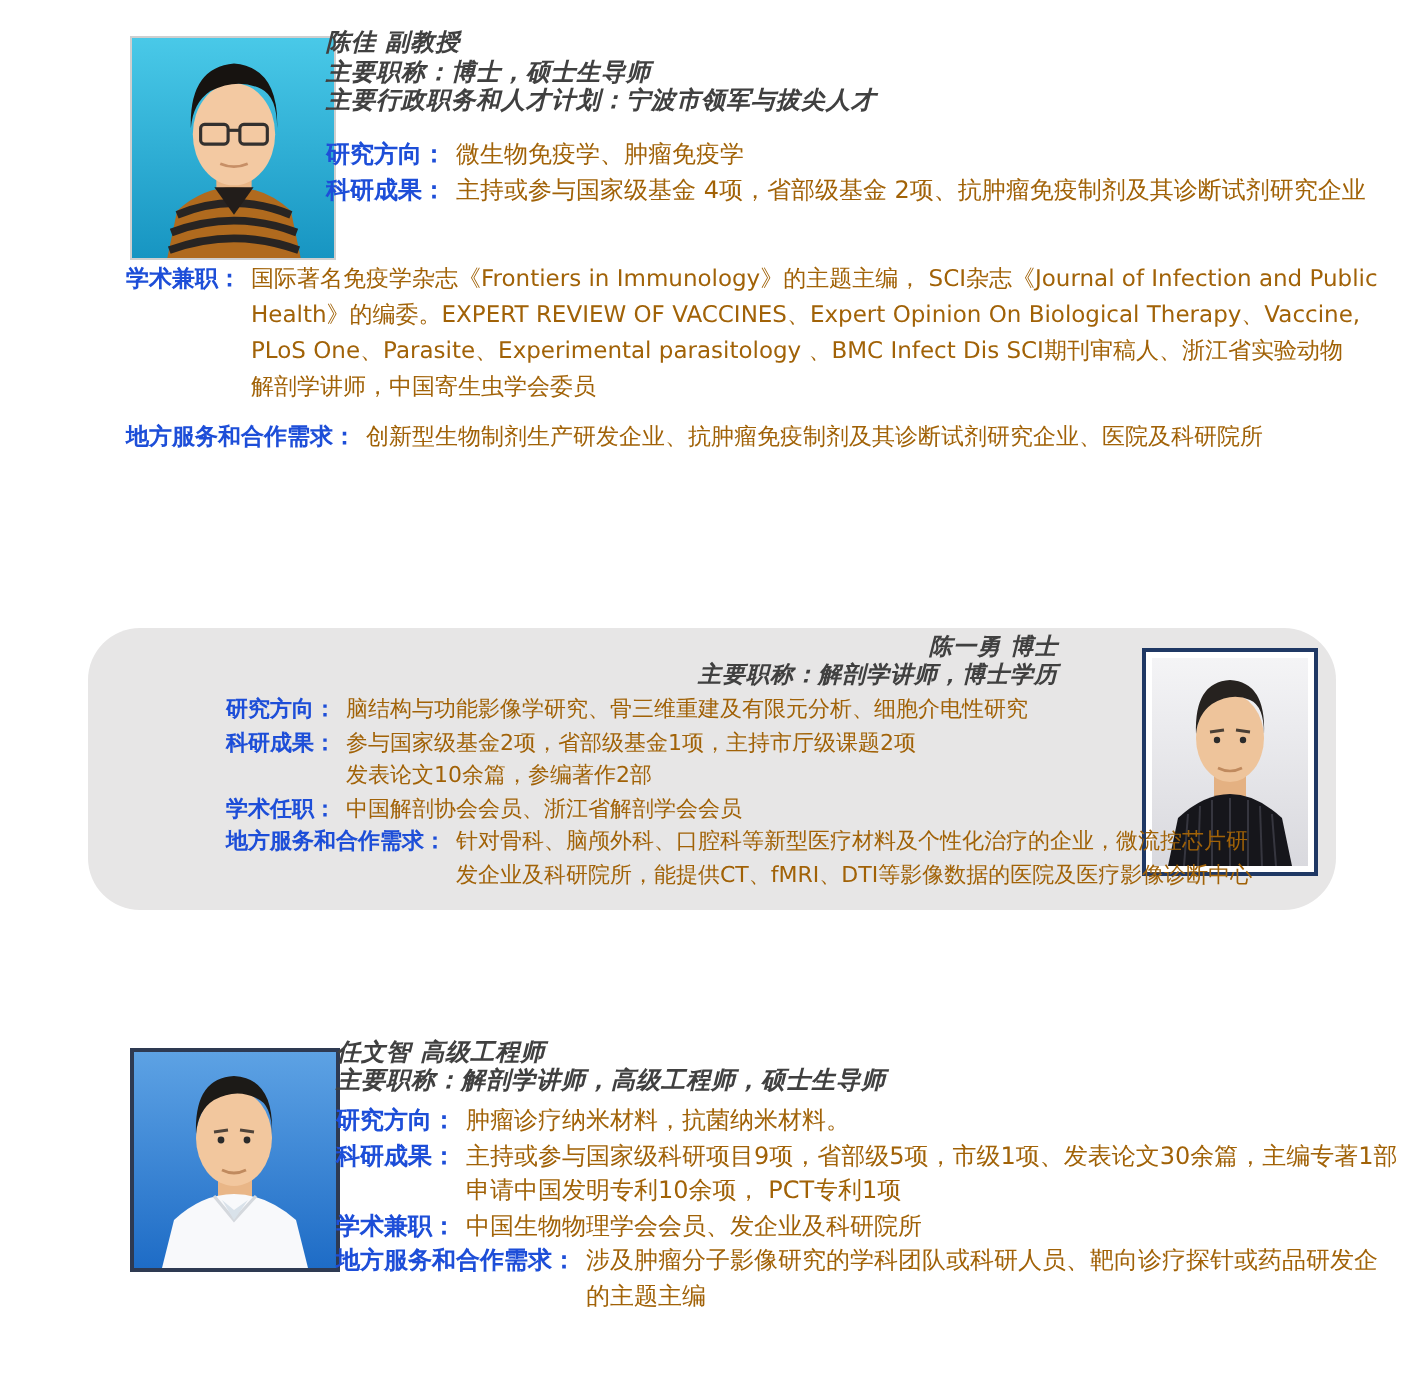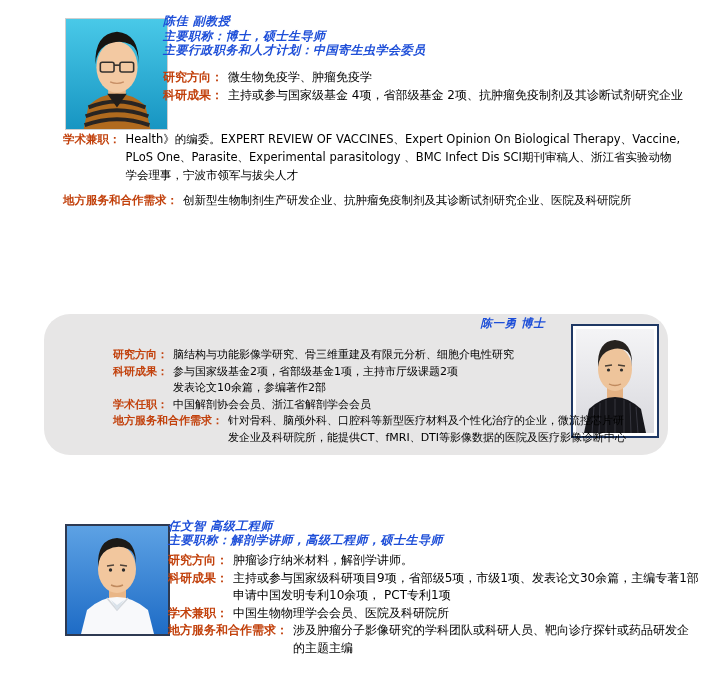--- a/index.html
+++ b/index.html
@@ -6,45 +6,45 @@
   html,body { background:#ffffff; }
   .page {
     position:relative; width:713px; height:687px; background:#ffffff;
     overflow:hidden;
     font-family:"DejaVu Sans","Liberation Sans",sans-serif;
     color:#3a3a3a;
   }
   
   .kai {
     font-family:"DejaVu Serif","Liberation Serif",serif;
-    font-style:italic; font-weight:600; color:#1d4ed8;
+    font-style:italic; font-weight:600; color:#404040;
     font-size:12px; line-height:14.5px; letter-spacing:.5px;
   }
   
   .row { display:flex; align-items:flex-start; }
-  .lbl { color:#c2410c; font-weight:bold; flex:0 0 auto; margin-right:5px; white-space:nowrap; }
-  .txt { color:#000000; }
+  .lbl { color:#1d4ed8; font-weight:bold; flex:0 0 auto; margin-right:5px; white-space:nowrap; }
+  .txt { color:#a16207; }
   .txt span { display:block; white-space:nowrap; }
 
   
   .p1-photo { position:absolute; left:65px; top:18px; width:103px; height:112px;
               border:1px solid #cfcfcf; background:#2cb7dc; }
   .p1-head  { position:absolute; left:163px; top:14px; width:546px; font-size:12px; }
   .p1-head .rows { margin-top:10px; }
   .p1-head .row { line-height:18px; }
   .p1-wide  { position:absolute; left:63px; top:130px; width:648px; font-size:11.5px; }
   .p1-wide .row { line-height:18px; }
   .p1-wide .row + .row { margin-top:7px; }
 
   
   .band { position:absolute; left:44px; top:314px; width:624px; height:141px;
           background:#e7e6e6; border-radius:26px; }
   .p2-photo { position:absolute; left:571px; top:324px; width:88px; height:114px;
               border:2px solid #1f3864; background:#ffffff; padding:3px; }
-  .p2-head { position:absolute; left:250px; top:316px; width:295px; text-align:right; }
+  .p2-head { position:absolute; left:234px; top:316px; width:295px; text-align:right; }
   .p2-head .kai { font-size:11.5px; line-height:14px; }
   .p2-fields { position:absolute; left:113px; top:347px; width:462px; font-size:11px; }
   .p2-fields .row { line-height:16.5px; }
 
   
   .p3-photo { position:absolute; left:65px; top:524px; width:105px; height:112px;
               border:2px solid #2e3a52; background:#2f83d6; }
   .p3-head { position:absolute; left:168px; top:519px; width:540px; font-size:12px; }
   .p3-head .kai { line-height:14px; }
   .p3-head .rows { margin-top:5px; }
@@ -77,44 +77,45 @@
       <rect x="35" y="44" width="14" height="10" rx="2" fill="none" stroke="#33302e" stroke-width="1.6"></rect>
       <rect x="55" y="44" width="14" height="10" rx="2" fill="none" stroke="#33302e" stroke-width="1.6"></rect>
       <line x1="49" y1="47" x2="55" y2="47" stroke="#33302e" stroke-width="1.6"></line>
       <path d="M45,64 Q52,67 59,64" stroke="#c78f66" stroke-width="1.4" fill="none"></path>
     </svg>
   </div>
 
   <div class="p1-head">
     <div class="kai">陈佳 副教授</div>
     <div class="kai">主要职称：博士，硕士生导师</div>
-    <div class="kai">主要行政职务和人才计划：中国寄生虫学会委员</div>
+    <div class="kai">主要行政职务和人才计划：宁波市领军与拔尖人才</div>
     <div class="rows">
       <div class="row">
         <span class="lbl">研究方向：</span>
         <span class="txt">
             <span>微生物免疫学、肿瘤免疫学</span>
           </span>
       </div>
       <div class="row">
         <span class="lbl">科研成果：</span>
         <span class="txt">
           <span>主持或参与国家级基金 4项，省部级基金 2项、抗肿瘤免疫制剂及其诊断试剂研究企业</span>
         </span>
       </div>
     </div>
   </div>
 
   <div class="p1-wide">
     <div class="row">
       <span class="lbl">学术兼职：</span>
       <span class="txt">
+        <span>国际著名免疫学杂志《Frontiers in Immunology》的主题主编， SCI杂志《Journal of Infection and Public</span>
         <span>Health》的编委。EXPERT REVIEW OF VACCINES、Expert Opinion On Biological Therapy、Vaccine,</span>
         <span>PLoS One、Parasite、Experimental parasitology 、BMC Infect Dis SCI期刊审稿人、浙江省实验动物</span>
-        <span>学会理事，宁波市领军与拔尖人才</span>
+        <span>解剖学讲师，中国寄生虫学会委员</span>
       </span>
     </div>
     <div class="row">
       <span class="lbl">地方服务和合作需求：</span>
       <span class="txt">
           <span>创新型生物制剂生产研发企业、抗肿瘤免疫制剂及其诊断试剂研究企业、医院及科研院所</span>
         </span>
     </div>
   </div>
 
@@ -144,20 +145,21 @@
       <path d="M22,38 Q21,12 39,11 Q57,12 56,38 Q56,24 49,21 Q40,17 30,23 Q23,28 22,38 Z" fill="#26221f"></path>
       <path d="M29,37 L36,36 M42,36 L49,37" stroke="#4a3f35" stroke-width="1.6" fill="none"></path>
       <circle cx="32.5" cy="41" r="1.6" fill="#2b2b2b"></circle>
         <circle cx="45.5" cy="41" r="1.6" fill="#2b2b2b"></circle>
       <path d="M33,55 Q39,58 45,55" stroke="#c08a5e" stroke-width="1.3" fill="none"></path>
     </svg>
   </div>
 
   <div class="p2-head">
     <div class="kai">陈一勇 博士</div>
+    <div class="kai">主要职称：解剖学讲师，博士学历</div>
   </div>
 
   <div class="p2-fields">
     <div class="row">
       <span class="lbl">研究方向：</span>
       <span class="txt">
           <span>脑结构与功能影像学研究、骨三维重建及有限元分析、细胞介电性研究</span>
         </span>
     </div>
     <div class="row">
@@ -204,34 +206,34 @@
     </svg>
   </div>
 
   <div class="p3-head">
     <div class="kai">任文智 高级工程师</div>
     <div class="kai">主要职称：解剖学讲师，高级工程师，硕士生导师</div>
     <div class="rows">
       <div class="row">
         <span class="lbl">研究方向：</span>
         <span class="txt">
-            <span>肿瘤诊疗纳米材料，解剖学讲师。</span>
+            <span>肿瘤诊疗纳米材料，抗菌纳米材料。</span>
           </span>
       </div>
       <div class="row">
         <span class="lbl">科研成果：</span>
         <span class="txt">
           <span>主持或参与国家级科研项目9项，省部级5项，市级1项、发表论文30余篇，主编专著1部</span>
           <span>申请中国发明专利10余项， PCT专利1项</span>
         </span>
       </div>
       <div class="row">
         <span class="lbl">学术兼职：</span>
         <span class="txt">
-            <span>中国生物物理学会会员、医院及科研院所</span>
+            <span>中国生物物理学会会员、发企业及科研院所</span>
           </span>
       </div>
       <div class="row">
         <span class="lbl">地方服务和合作需求：</span>
         <span class="txt">
           <span>涉及肿瘤分子影像研究的学科团队或科研人员、靶向诊疗探针或药品研发企</span>
           <span>的主题主编</span>
         </span>
       </div>
     </div>

